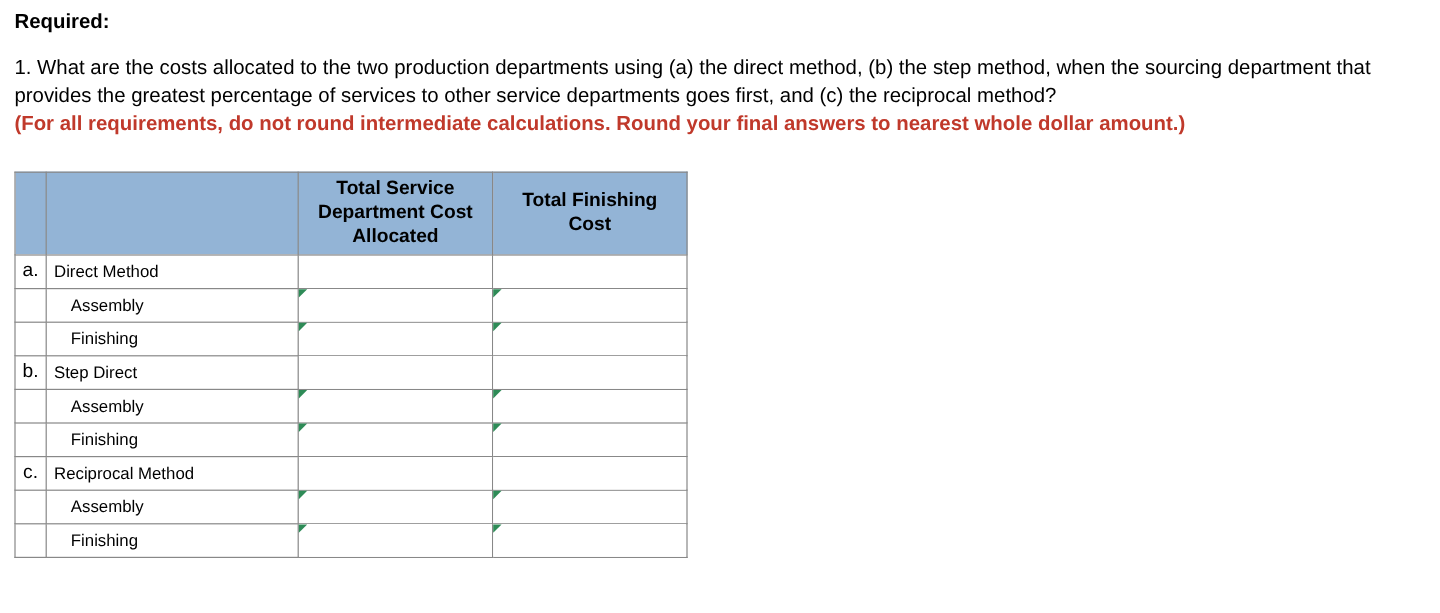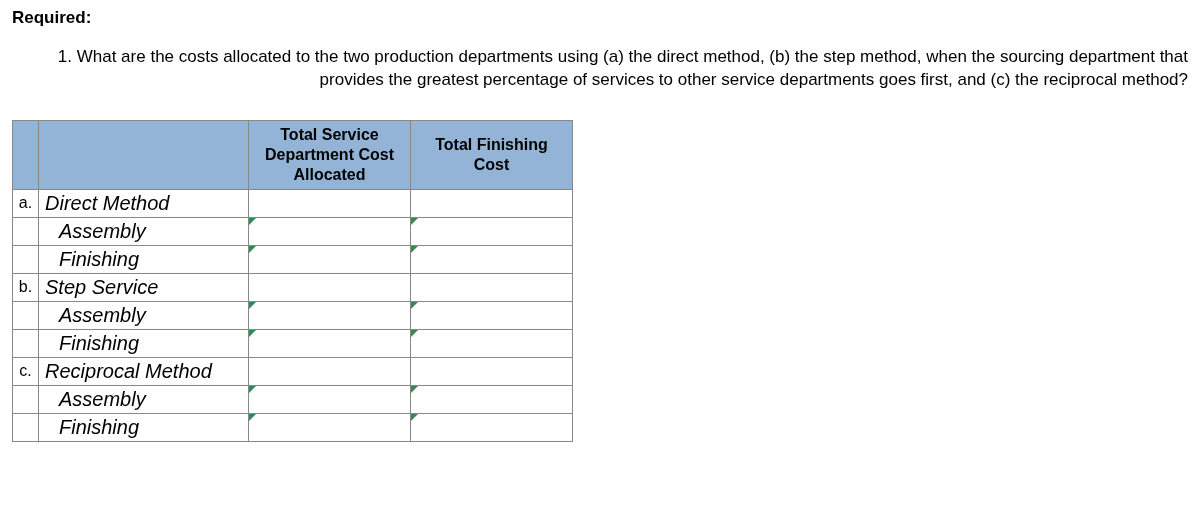--- a/index.html
+++ b/index.html
@@ -13,21 +13,20 @@
       color: #000;
       padding: 8px 12px;
       background: #fff;
     }
     .req-heading {
       font-weight: bold;
       margin-bottom: 18px;
     }
     .req-line {
       line-height: 1.35;
-      text-align: right;
     }
     .req-note {
       color: #c0392b;
       font-weight: bold;
       line-height: 1.35;
     }
     .table-wrap {
       margin-top: 28px;
     }
     table {
@@ -63,23 +62,22 @@
     }
     .row {
       height: 28px;
     }
     .letter-cell {
       text-align: center;
       font-size: 16px;
     }
     .label-cell {
       text-align: left;
-      font-size: 20px;
+      font-size: 14px;
       padding-left: 6px;
-      font-style: italic;
     }
     .label-cell.indent {
       padding-left: 20px;
       margin-left: 40px;
     }
     .input-cell {
       position: relative;
       padding: 0;
     }
     .input-cell input {
@@ -107,20 +105,21 @@
     .input-cell.no-mark::before {
       display: none;
     }
   </style>
 </head>
 <body>
 
 <div>
   <div class="req-heading">Required:</div>
   <div class="req-line">1. What are the costs allocated to the two production departments using (a) the direct method, (b) the step method, when the sourcing department that provides the greatest percentage of services to other service departments goes first, and (c) the reciprocal method?</div>
+  <div class="req-note">(For all requirements, do not round intermediate calculations. Round your final answers to nearest whole dollar amount.)</div>
 </div>
 
 <div class="table-wrap">
   <table>
     <colgroup>
       <col class="col-letter">
       <col class="col-label">
       <col class="col-num">
       <col class="col-num">
     </colgroup>
@@ -146,21 +145,21 @@
           <td class="input-cell"><input type="text" style=""></td>
         </tr>
         <tr class="row">
           <td class="letter-cell"></td>
           <td class="label-cell indent">Finishing</td>
           <td class="input-cell"><input type="text" style=""></td>
           <td class="input-cell"><input type="text" style=""></td>
         </tr>
         <tr class="row">
           <td class="letter-cell">b.</td>
-          <td class="label-cell">Step Service</td>
+          <td class="label-cell">Step Direct</td>
           <td class="input-cell no-mark"></td>
           <td class="input-cell no-mark"></td>
         </tr>
         <tr class="row">
           <td class="letter-cell"></td>
           <td class="label-cell indent">Assembly</td>
           <td class="input-cell"><input type="text" style=""></td>
           <td class="input-cell"><input type="text" style=""></td>
         </tr>
         <tr class="row">

